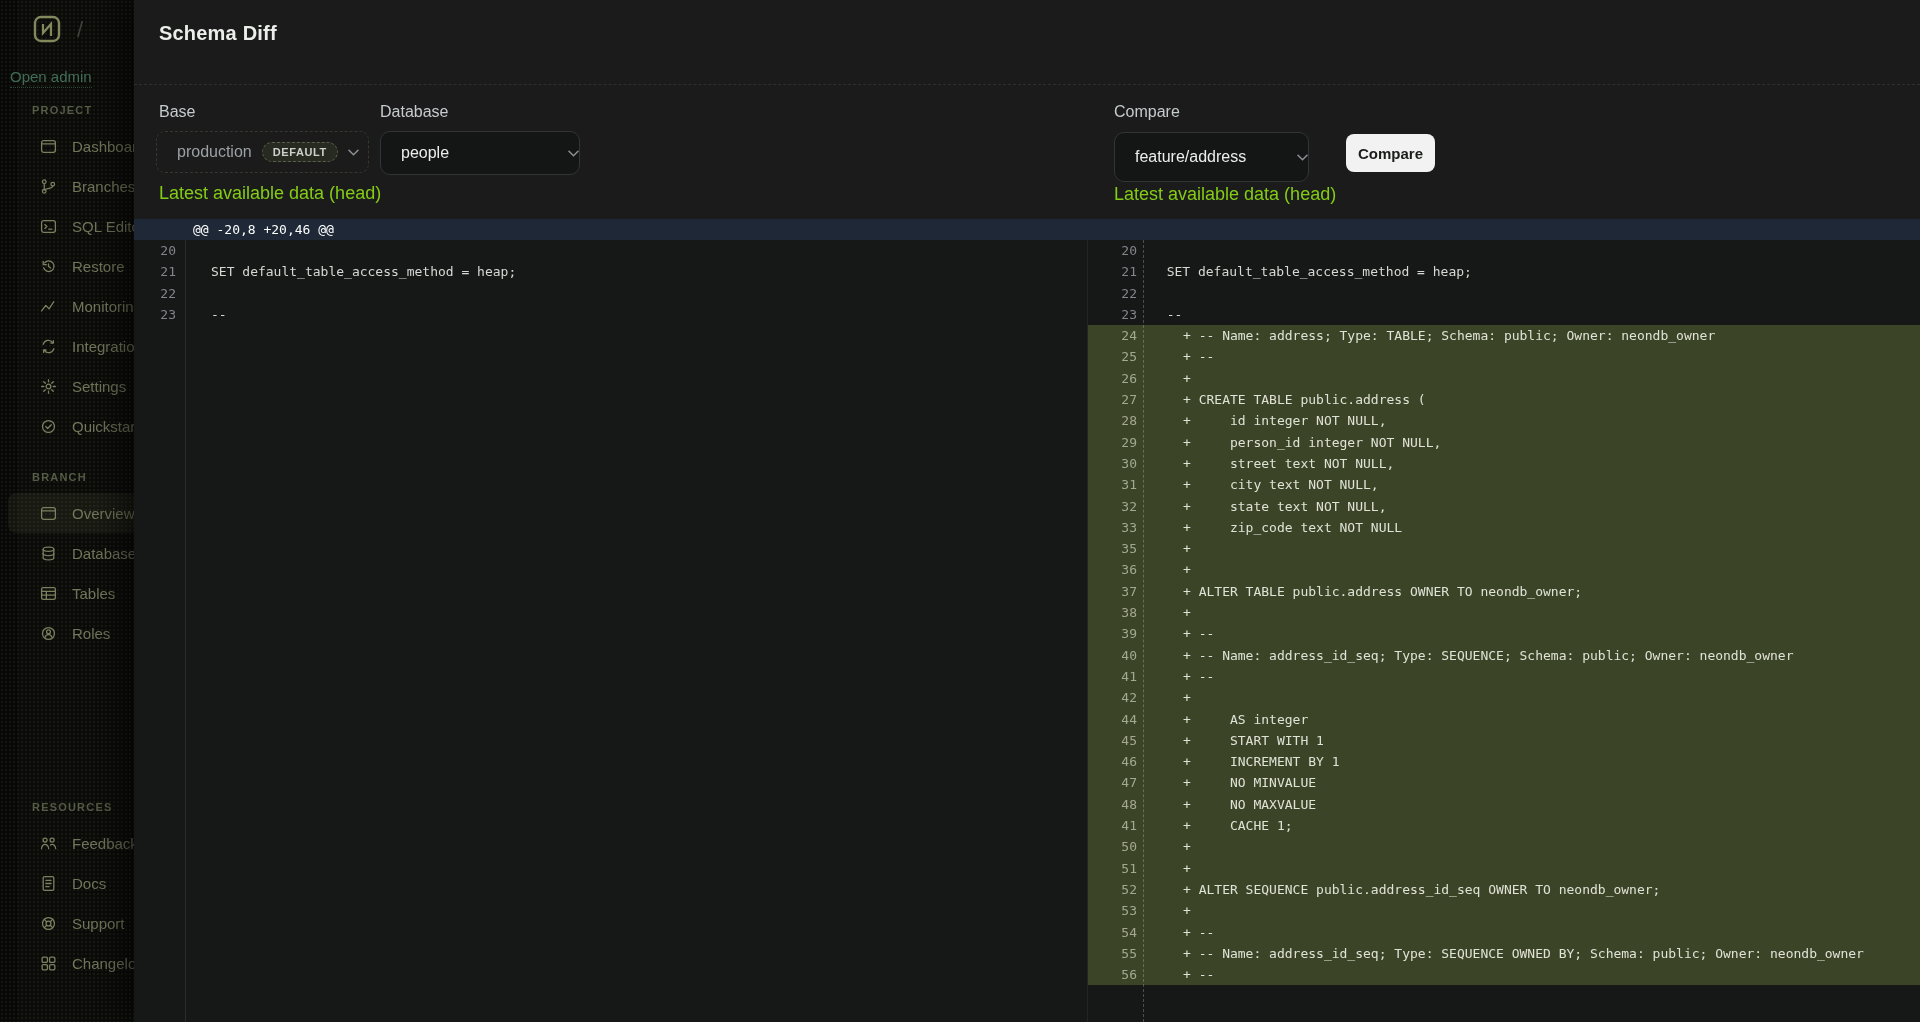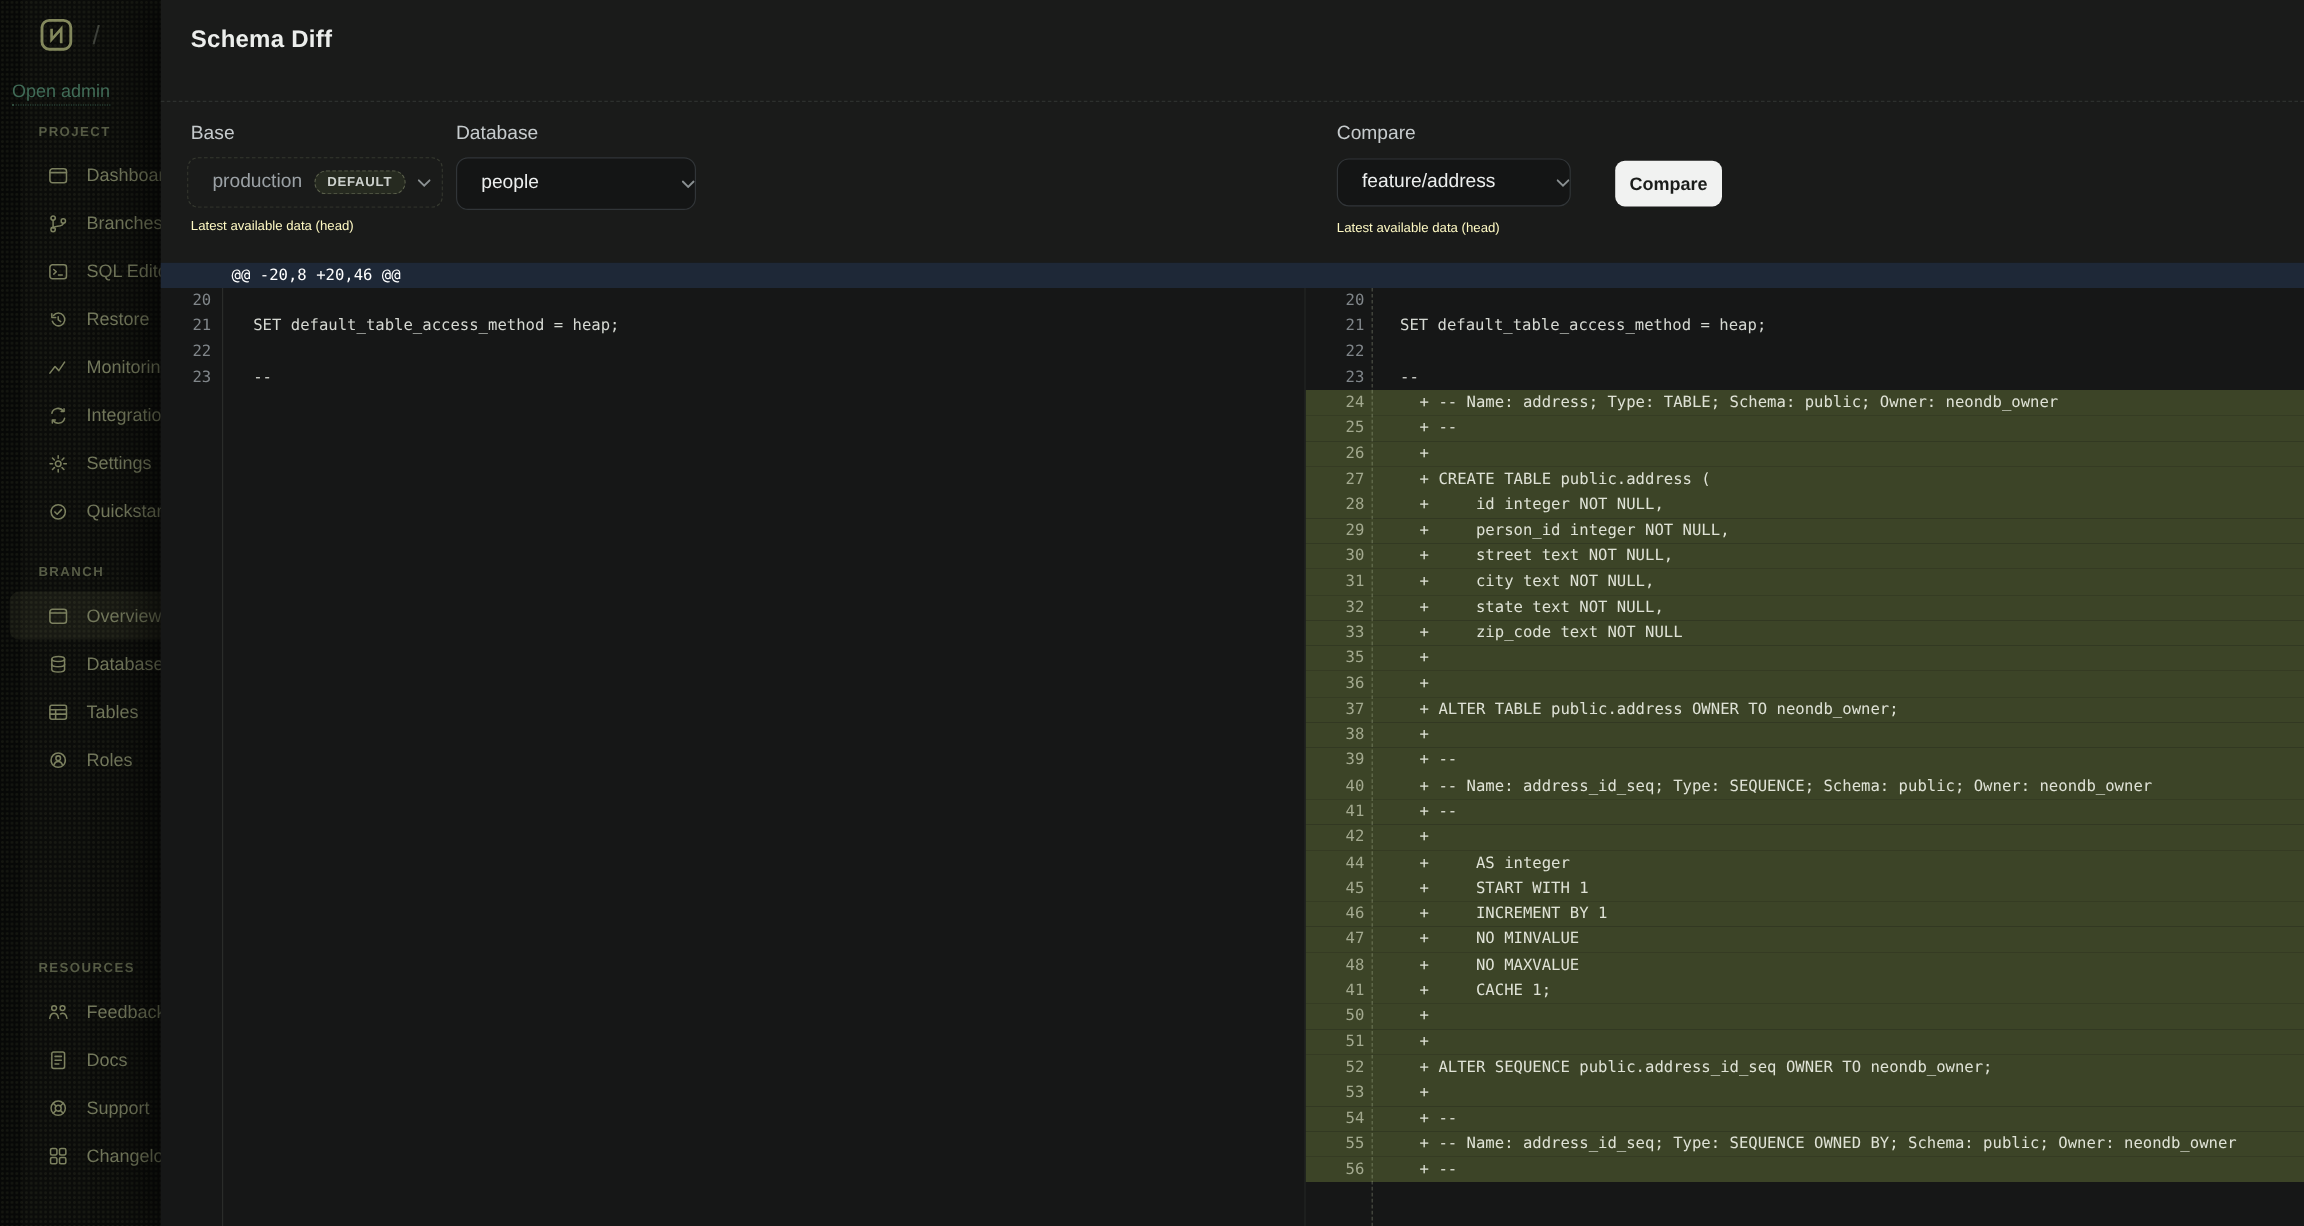--- a/index.html
+++ b/index.html
@@ -30,36 +30,36 @@
   .icon svg,.logo-mark svg{display:block;width:100%;height:100%;}
 
   
   .drawer{position:absolute;left:98px;top:0;right:0;bottom:0;background:#1a1b1a;
     box-shadow:-14px 0 30px rgba(0,0,0,.55);margin-left:36px;}
   .drawer-title{position:absolute;left:25px;top:22px;font-size:20px;font-weight:700;
     color:#eceeec;letter-spacing:.2px;}
   .drawer-divider{position:absolute;left:0;right:0;top:84px;border-top:1px dashed #2d302e;}
 
   .ctl-label{position:absolute;font-size:16px;color:#c6cbcd;}
-  .meta-text{position:absolute;font-size:11px;color:#fef9c3;}
+  .meta-text{position:absolute;font-size:18px;color:#84cc16;}
 
   .base-select{position:absolute;left:22px;top:131px;width:213px;height:42px;
     border:1px dashed #35382f;border-radius:9px;display:flex;align-items:center;
     padding:0 14px 0 20px;gap:10px;cursor:pointer;background:transparent;}
   .base-branch{font-size:16px;color:#9ba1a5;}
   .badge{font-size:11px;font-weight:700;letter-spacing:.6px;color:#ccd0cc;
     border:1px dashed #5a5f4b;background:#262a20;border-radius:999px;padding:3px 10px;}
   .chevron{width:11px;height:7px;color:#8a9092;margin-left:auto;flex:0 0 11px;}
   .chevron svg{display:block;width:100%;height:100%;}
 
   .solid-select{position:absolute;background:#141515;border:1px solid #313538;
     border-radius:10px;display:flex;align-items:center;padding:0 0 0 20px;
     cursor:pointer;}
   .db-select{left:246px;top:131px;width:200px;height:44px;}
-  .cmp-select{left:980px;top:132px;width:195px;height:40px;}
+  .cmp-select{left:980px;top:132px;width:195px;height:50px;}
   .solid-select .sel-value{font-size:16px;color:#eceeee;}
 
   .compare-btn{position:absolute;left:1212px;top:134px;height:38px;padding:0 12px;
     background:#f1f2f1;color:#1b1d1b;font-family:"Liberation Sans",sans-serif;
     font-size:15px;font-weight:700;border:none;border-radius:8px;cursor:pointer;}
 
   
   .diff{position:absolute;left:0;right:0;top:219px;bottom:0;background:#161717;
     font-family:"DejaVu Sans Mono",monospace;font-size:13px;}
   .hunk-band{height:21px;line-height:21px;background:var(--hunk-bg,#1e2837);

